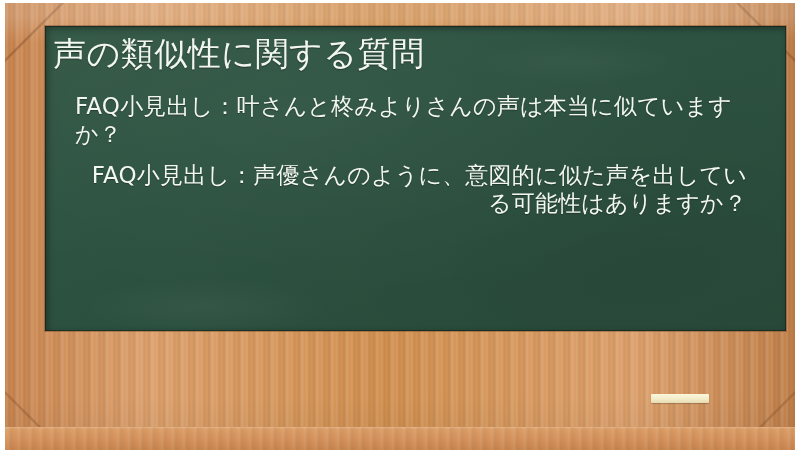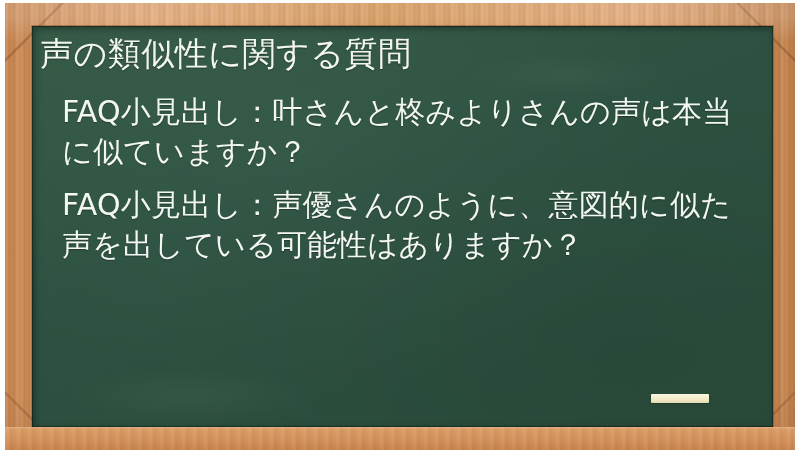--- a/index.html
+++ b/index.html
@@ -66,24 +66,24 @@
   #frame-shade {
     position: absolute; inset: 0;
     background:
       linear-gradient(180deg, rgba(255,255,255,0.16) 0 3%, rgba(0,0,0,0) 9% 88%, rgba(0,0,0,0.05) 100%);
     pointer-events: none;
   }
 
   
   #chalkboard {
     position: absolute;
-    left: 27px;
+    left: 40px;
     top: 23px;
     width: 741px;
-    height: 401px;
+    height: 305px;
     background:
       radial-gradient(ellipse at 35% 30%, rgba(255,255,255,0.035) 0%, rgba(255,255,255,0) 62%),
       radial-gradient(ellipse at 80% 80%, rgba(0,0,0,0.07) 0%, rgba(0,0,0,0) 60%),
       linear-gradient(160deg, #345945 0%, #2d5241 40%, #2a4c3b 100%);
     box-shadow:
       inset 0 0 0 1px rgba(0,0,0,0.30),
       inset 2px 2px 7px rgba(0,0,0,0.40),
       0 0 0 1px rgba(90,55,25,0.35);
     overflow: hidden;
     text-decoration: underline;
@@ -120,29 +120,29 @@
     white-space: nowrap;
   }
 
   #faq-list {
     list-style: none;
     margin: 16px 0 0 0;
     padding: 0 0 0 22px;
   }
 
   .faq-item {
-    font-size: 30px;
-    line-height: 40px;
+    font-size: 23px;
+    line-height: 28px;
     color: #f3f7f1;
     letter-spacing: 0.2px;
     text-shadow: 0 1px 1px rgba(0,0,0,0.30);
     margin: 0 0 13px 0;
     max-width: 672px;
   }
-  .faq-item:last-child { margin-bottom: 0; }
+  .faq-item:last-child { margin-bottom: 0; text-align: right; }
 
   
   #chalk-stick {
     position: absolute;
     left: 646px;
     top: 391px;
     width: 58px;
     height: 9px;
     background: linear-gradient(180deg, #fbf6dd 0%, #f3ecc9 55%, #e6dcb3 100%);
     border-radius: 1px;

